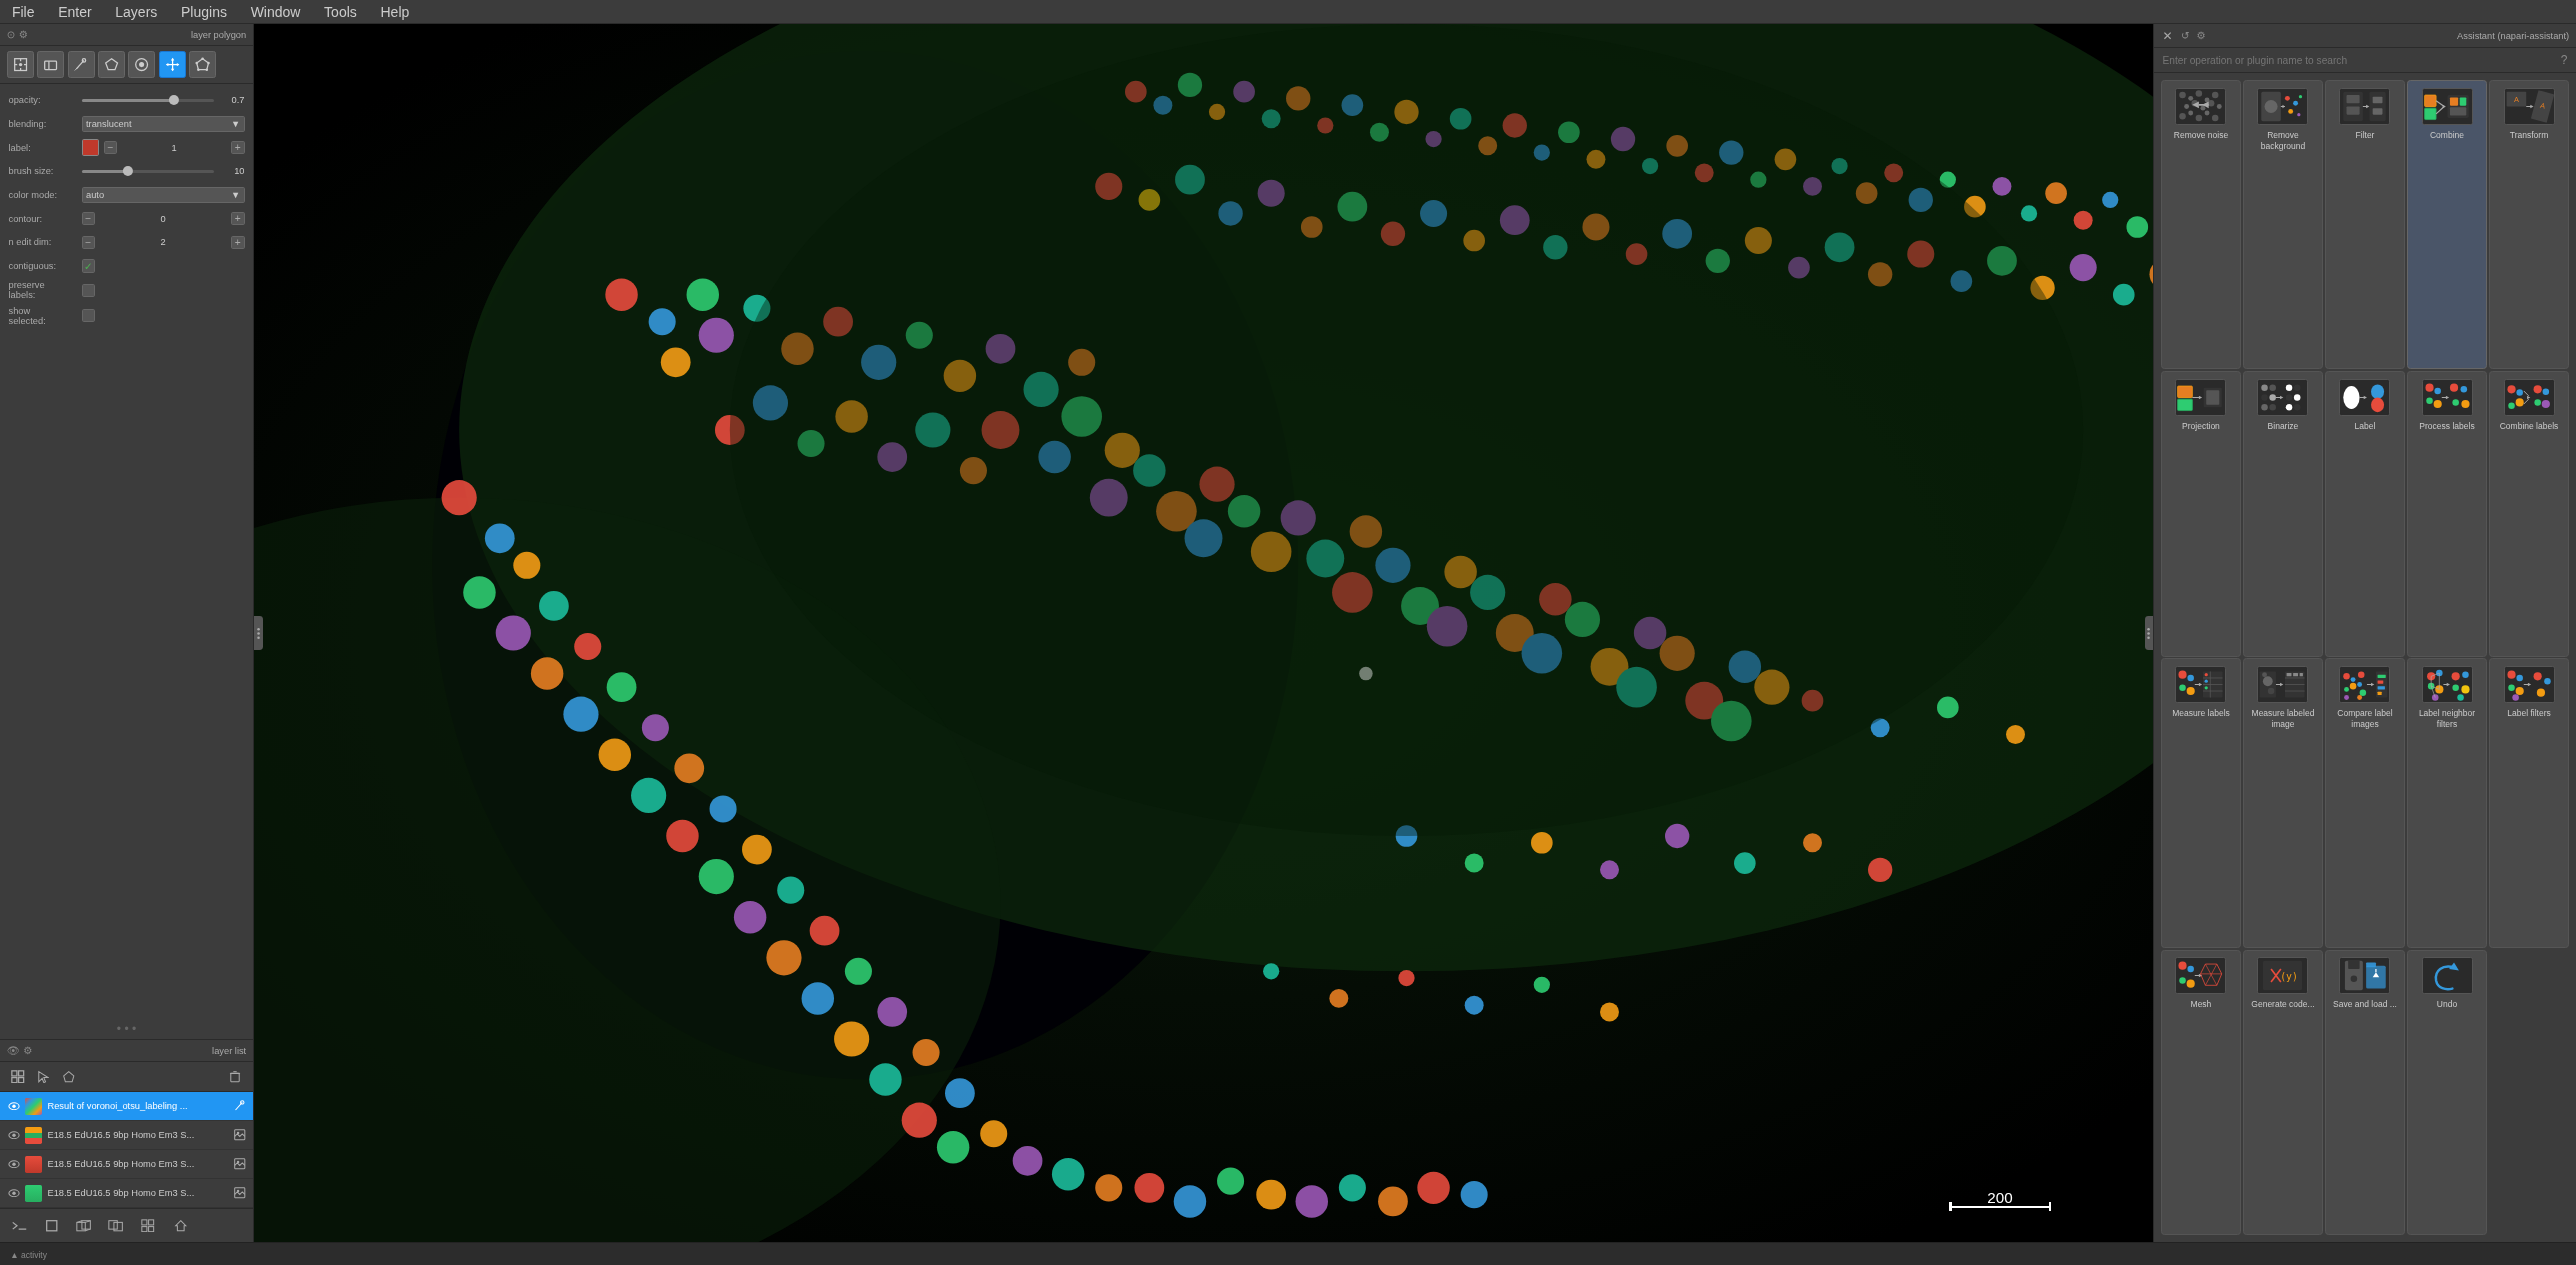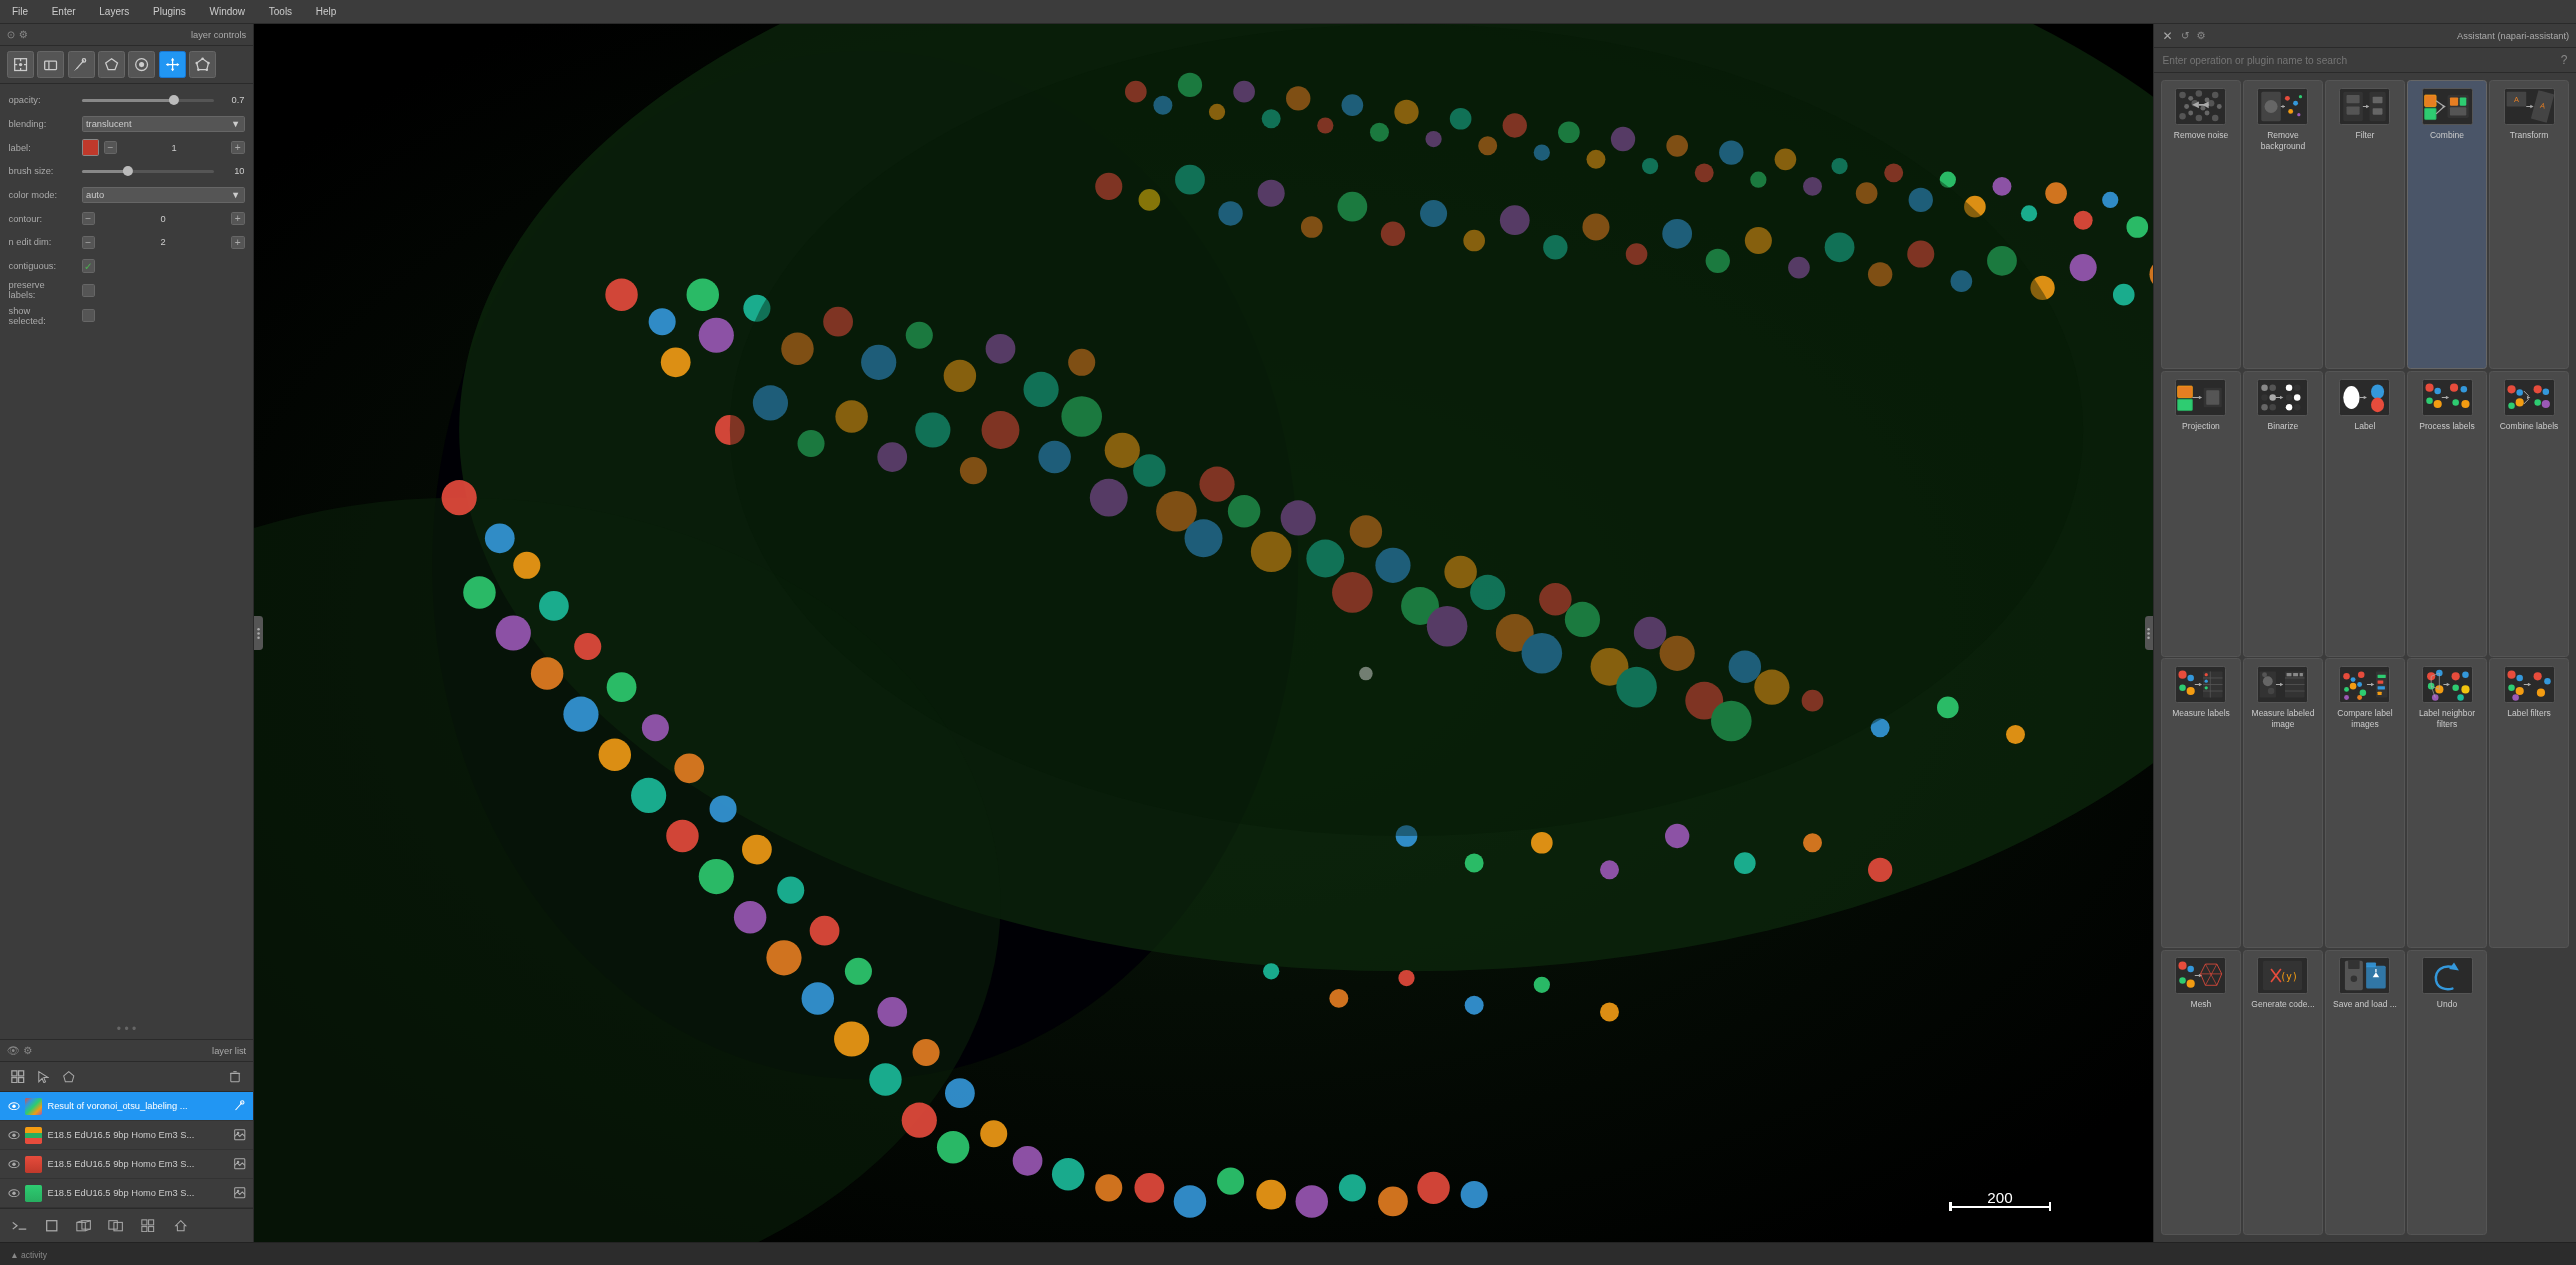--- a/index.html
+++ b/index.html
@@ -22,21 +22,21 @@
       background: #3c3c3c;
       height: 24px;
       padding: 0 6.8px;
       gap: 13.5px;
       border-bottom: 0.8px solid #2a2a2a;
       flex-shrink: 0;
     }
     .menubar-item {
       color: #ccc;
       cursor: pointer;
-      font-size: 10px;
+      font-size: 14px;
       padding: 1.7px 5.1px;
     }
 
     
     .main-layout {
       display: flex;
       flex: 1;
       overflow: hidden;
     }
 
@@ -509,21 +509,21 @@
   <span class="menubar-item">Help</span>
 </div>
 
 <div class="main-layout">
 
   <div class="left-panel">
 
     <div class="layer-controls-header">
       <span style="font-size:10.2px;color:#888;cursor:pointer;">⊙</span>
       <span style="font-size:10.2px;color:#888;cursor:pointer;margin-left:3.4px;">⚙</span>
-      <span class="layer-controls-title">layer controls</span>
+      <span class="layer-controls-title">layer polygon</span>
     </div>
 
     <div class="toolbar">
       <div class="tool-btn">
         <svg width="15.2" height="15.2" viewBox="0 0 18 18">
           <rect x="2" y="2" width="14" height="14" fill="none" stroke="#ccc" stroke-width="1.5"></rect>
           <circle cx="9" cy="9" r="2" fill="#ccc"></circle>
           <line x1="9" y1="2" x2="9" y2="5" stroke="#ccc" stroke-width="1.5"></line>
           <line x1="9" y1="13" x2="9" y2="16" stroke="#ccc" stroke-width="1.5"></line>
           <line x1="2" y1="9" x2="5" y2="9" stroke="#ccc" stroke-width="1.5"></line>

